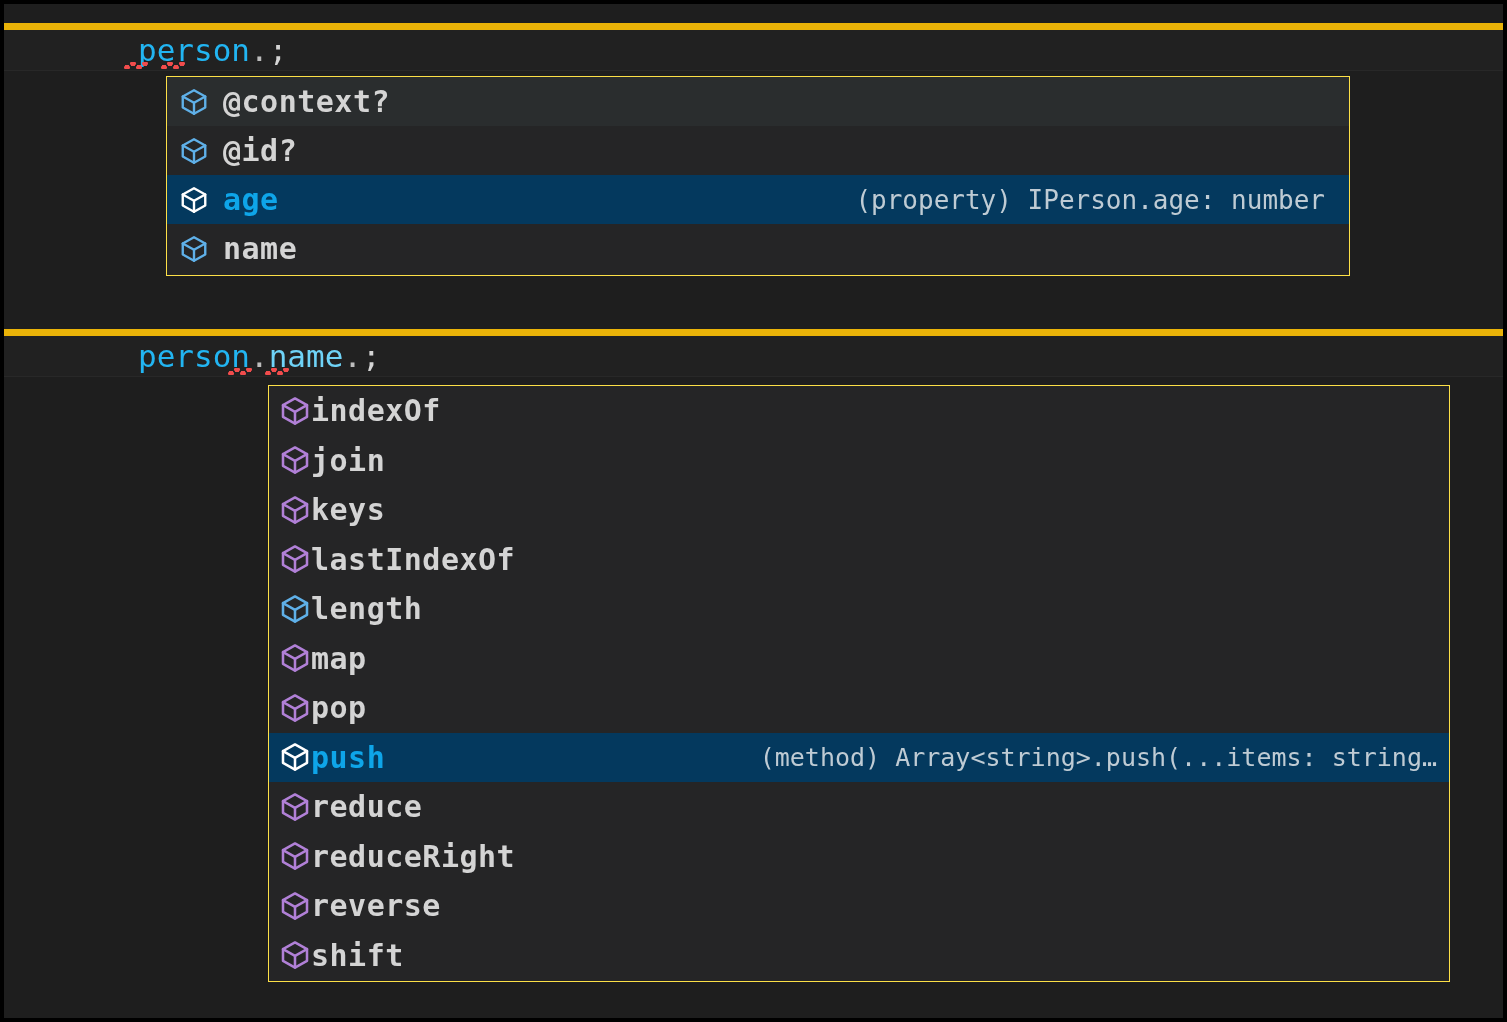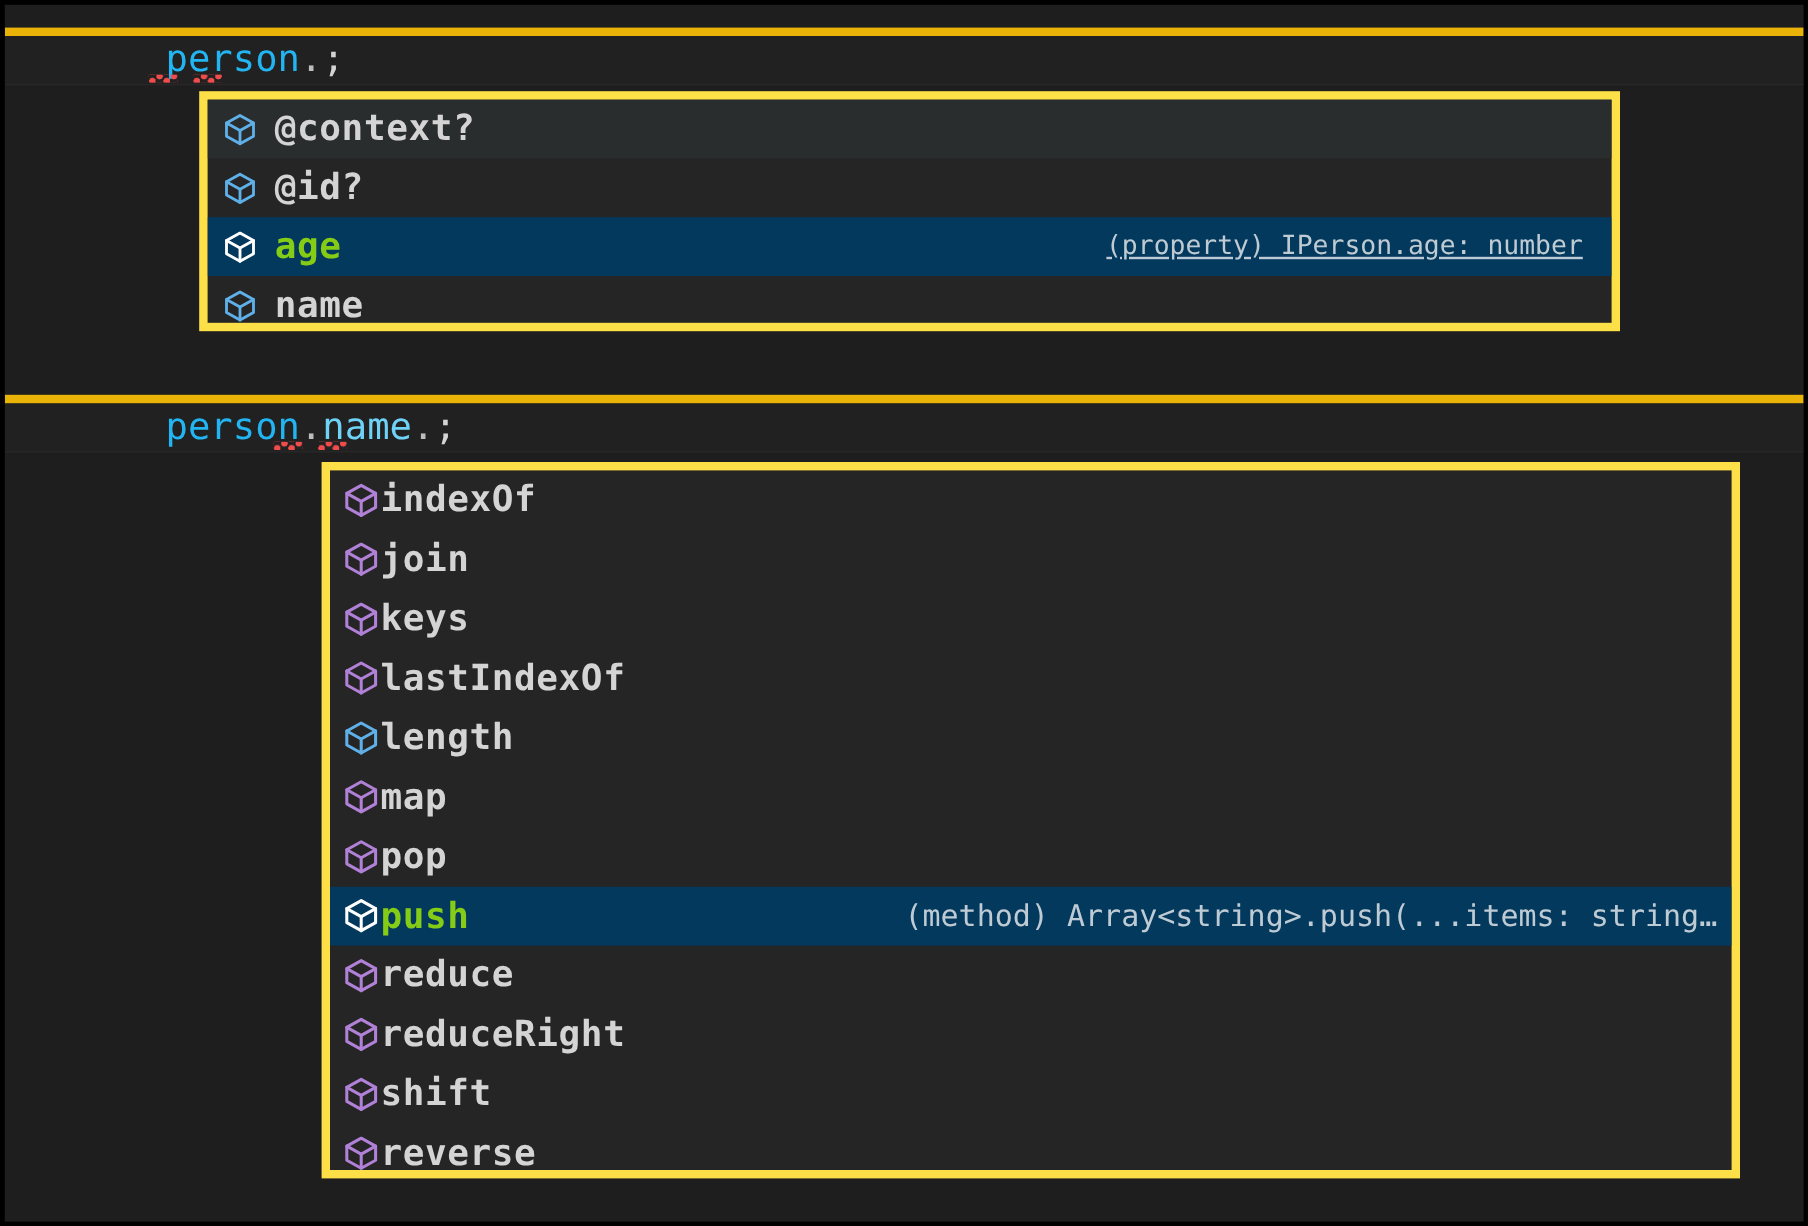--- a/index.html
+++ b/index.html
@@ -57,21 +57,21 @@
       radial-gradient(circle at 3px 5.5px, #f14c4c 2.6px, transparent 2.9px),
       radial-gradient(circle at 9px 1.5px, #f14c4c 2.6px, transparent 2.9px);
     background-size: 12px 7px;
     background-repeat: repeat-x;
   }
 
   
   .suggest {
     position: absolute;
     background: #252526;
-    border: 7px solid #fde047;
+    border: 1px solid #fde047;
     box-sizing: border-box;
     overflow: hidden;
   }
   .srow {
     position: relative;
     display: flex;
     align-items: center;
     box-sizing: border-box;
     width: 100%;
     white-space: nowrap;
@@ -82,34 +82,34 @@
     flex: 0 0 auto;
     display: inline-block;
     line-height: 0;
   }
   .slabel {
     flex: 0 0 auto;
     color: #d4d4d4;
     font-weight: bold;
     letter-spacing: 0.5px;
   }
-  .srow.focused .slabel { color: #84cc16; }
+  .srow.focused .slabel { color: #0ea5e9; }
   .sdetail {
     flex: 0 0 auto;
     color: #cfd8de;
     opacity: .92;
     overflow: hidden;
     text-overflow: ellipsis;
   }
 
   
   #suggest-1 { left: 162px; top: 72px; width: 1184px; height: 200px; }
   #suggest-1 .srow { height: 49px; padding-left: 12px; }
   #suggest-1 .slabel { font-size: 30px; margin-left: 14px; }
-  #suggest-1 .sdetail { font-size: 22px; margin-left: auto; padding-right: 24px; text-decoration: underline; }
+  #suggest-1 .sdetail { font-size: 26px; margin-left: auto; padding-right: 24px; }
 
   
   #suggest-2 { left: 264px; top: 381px; width: 1182px; height: 597px; }
   #suggest-2 .srow { height: 49.5px; padding-left: 10px; }
   #suggest-2 .slabel { font-size: 30px; }
   #suggest-2 .sdetail { font-size: 25px; margin-left: auto; padding-right: 12px; }
 </style>
 </head>
 <body>
 
@@ -248,25 +248,25 @@
             <path d="M12 12.6 L12 21.4"></path>
           </svg></span>
         <span class="slabel">reduceRight</span>
       </div>
       <div class="srow">
         <span class="sicon"><svg width="32" height="32" viewBox="0 0 24 24" fill="none" stroke="#b180d7" stroke-width="1.9" stroke-linejoin="round" stroke-linecap="round">
             <path d="M12 2.6 L21 7.6 L21 16.4 L12 21.4 L3 16.4 L3 7.6 Z"></path>
             <path d="M3 7.6 L12 12.6 L21 7.6"></path>
             <path d="M12 12.6 L12 21.4"></path>
           </svg></span>
+        <span class="slabel">reverse</span>
+      </div>
+      <div class="srow">
+        <span class="sicon"><svg width="32" height="32" viewBox="0 0 24 24" fill="none" stroke="#b180d7" stroke-width="1.9" stroke-linejoin="round" stroke-linecap="round">
+            <path d="M12 2.6 L21 7.6 L21 16.4 L12 21.4 L3 16.4 L3 7.6 Z"></path>
+            <path d="M3 7.6 L12 12.6 L21 7.6"></path>
+            <path d="M12 12.6 L12 21.4"></path>
+          </svg></span>
         <span class="slabel">shift</span>
       </div>
-      <div class="srow">
-        <span class="sicon"><svg width="32" height="32" viewBox="0 0 24 24" fill="none" stroke="#b180d7" stroke-width="1.9" stroke-linejoin="round" stroke-linecap="round">
-            <path d="M12 2.6 L21 7.6 L21 16.4 L12 21.4 L3 16.4 L3 7.6 Z"></path>
-            <path d="M3 7.6 L12 12.6 L21 7.6"></path>
-            <path d="M12 12.6 L12 21.4"></path>
-          </svg></span>
-        <span class="slabel">reverse</span>
-      </div>
     </div>
 
 </div>
 
 </body></html>

